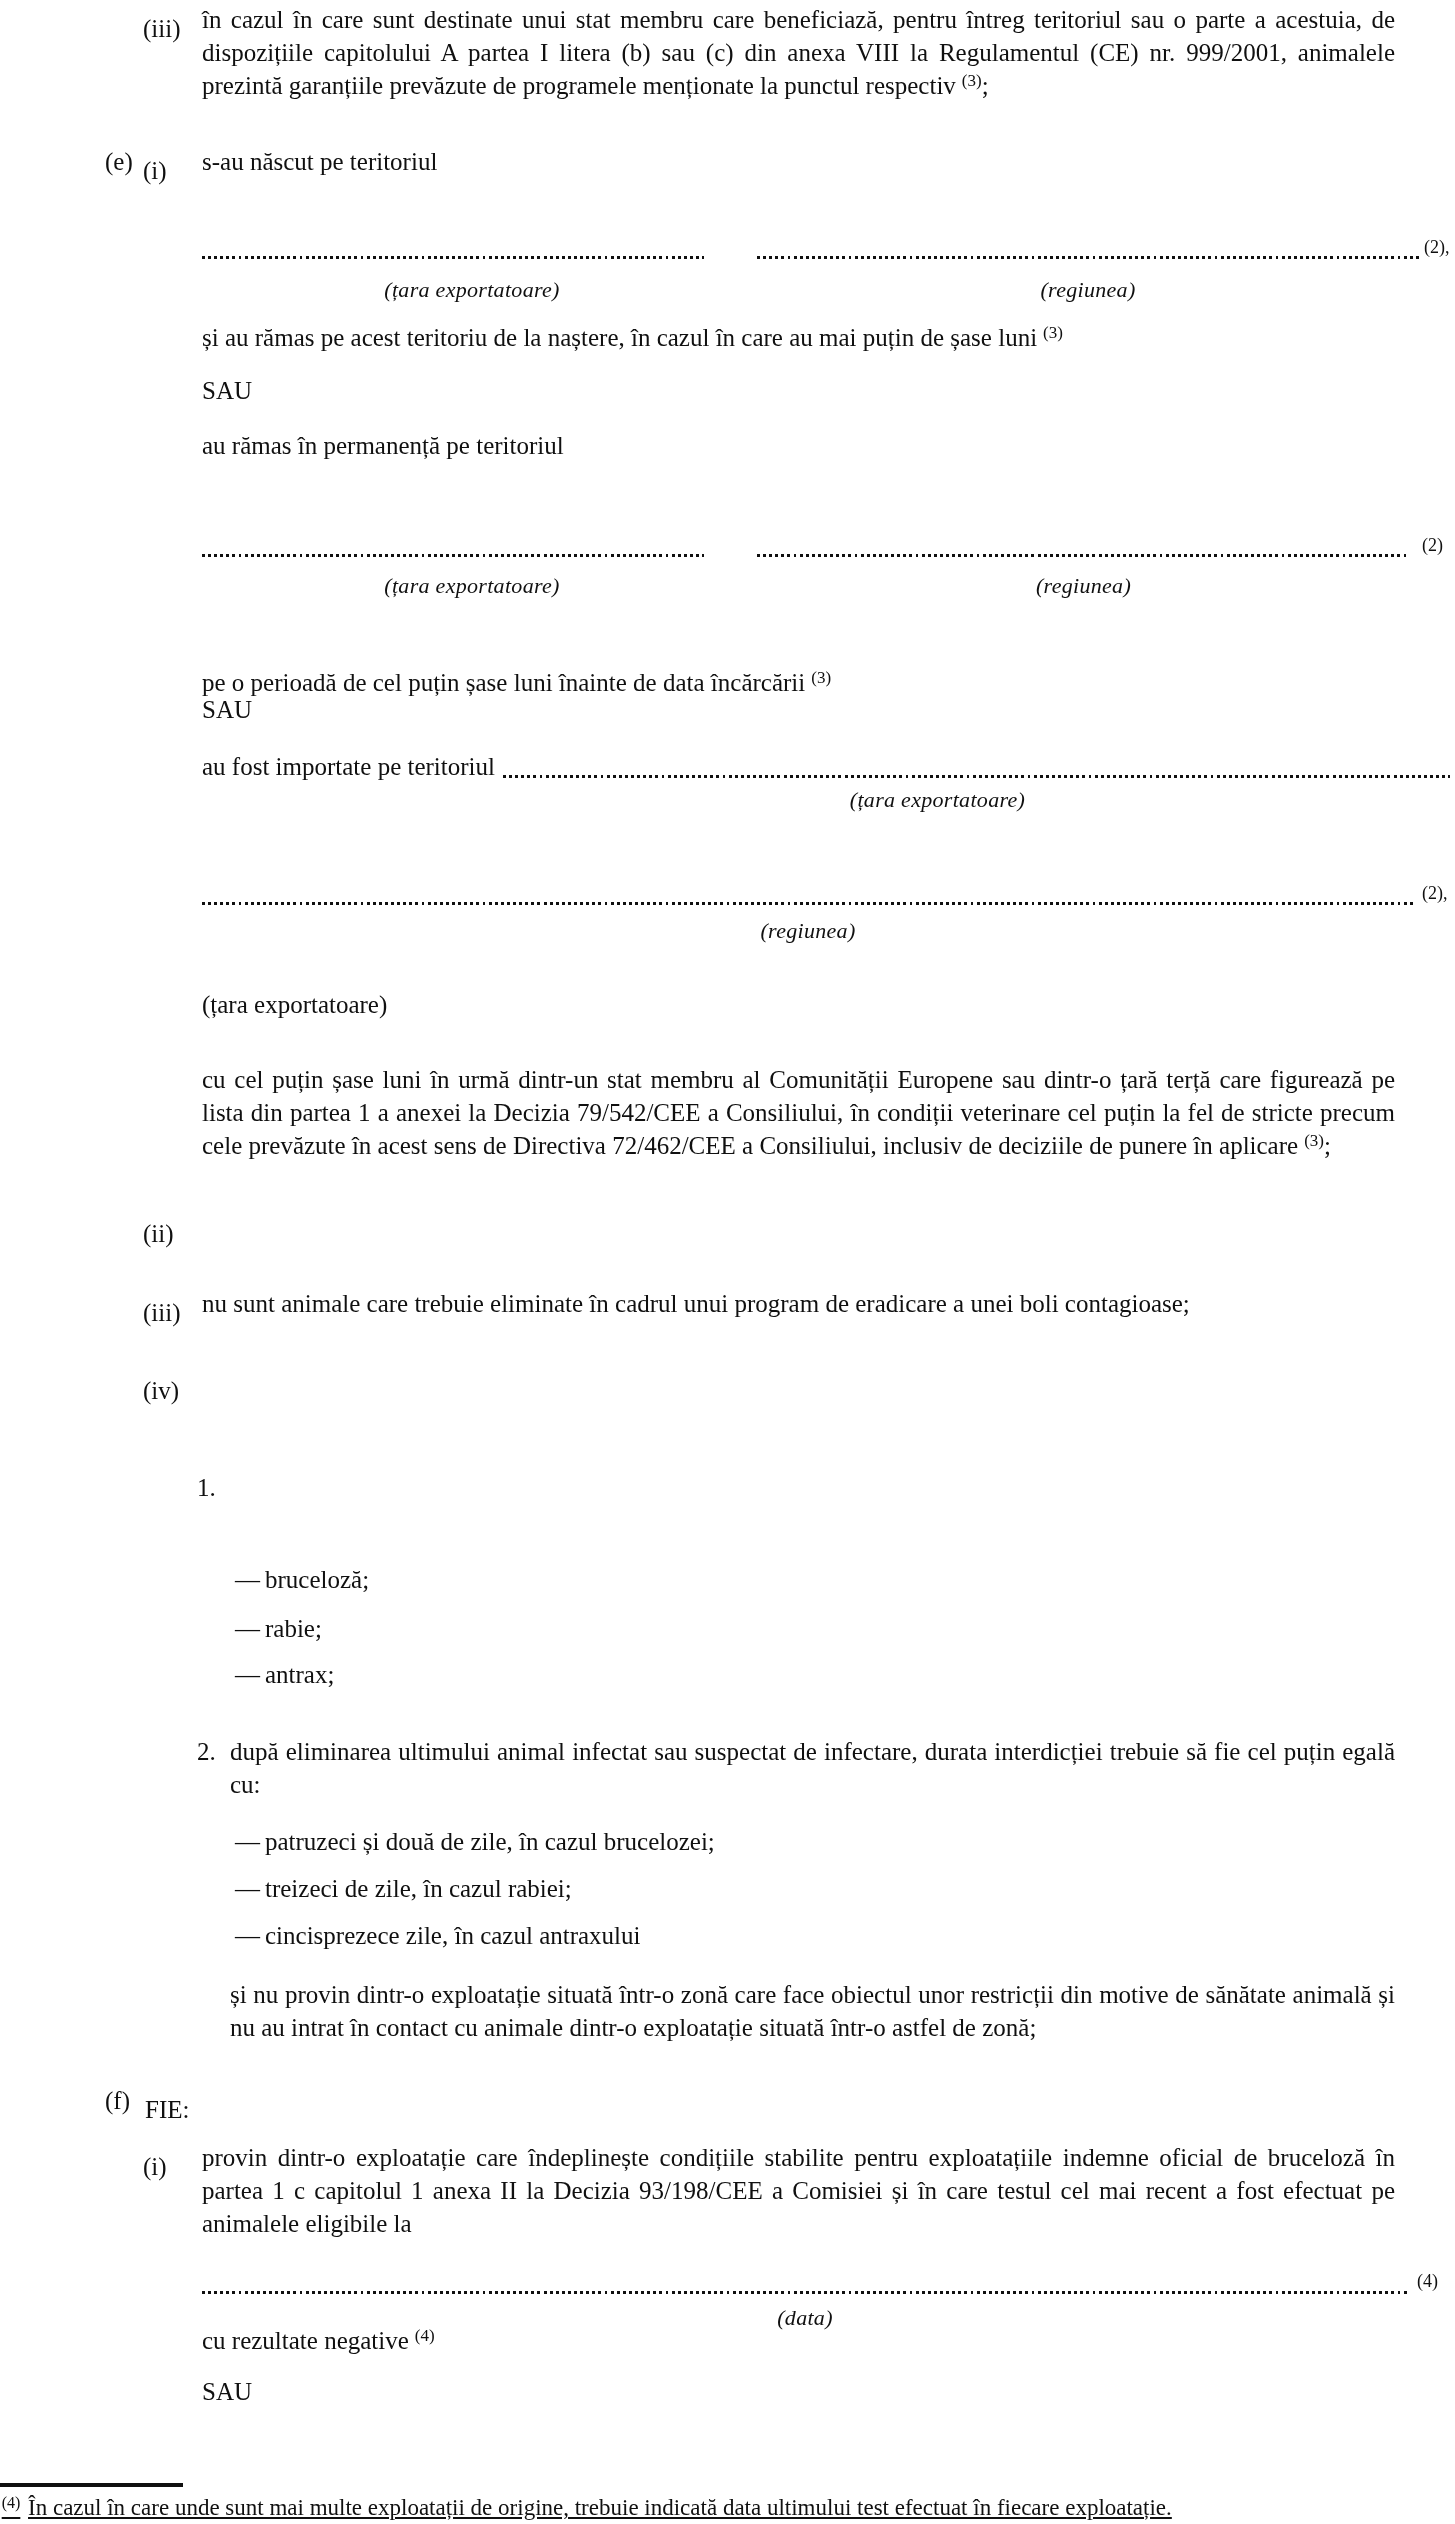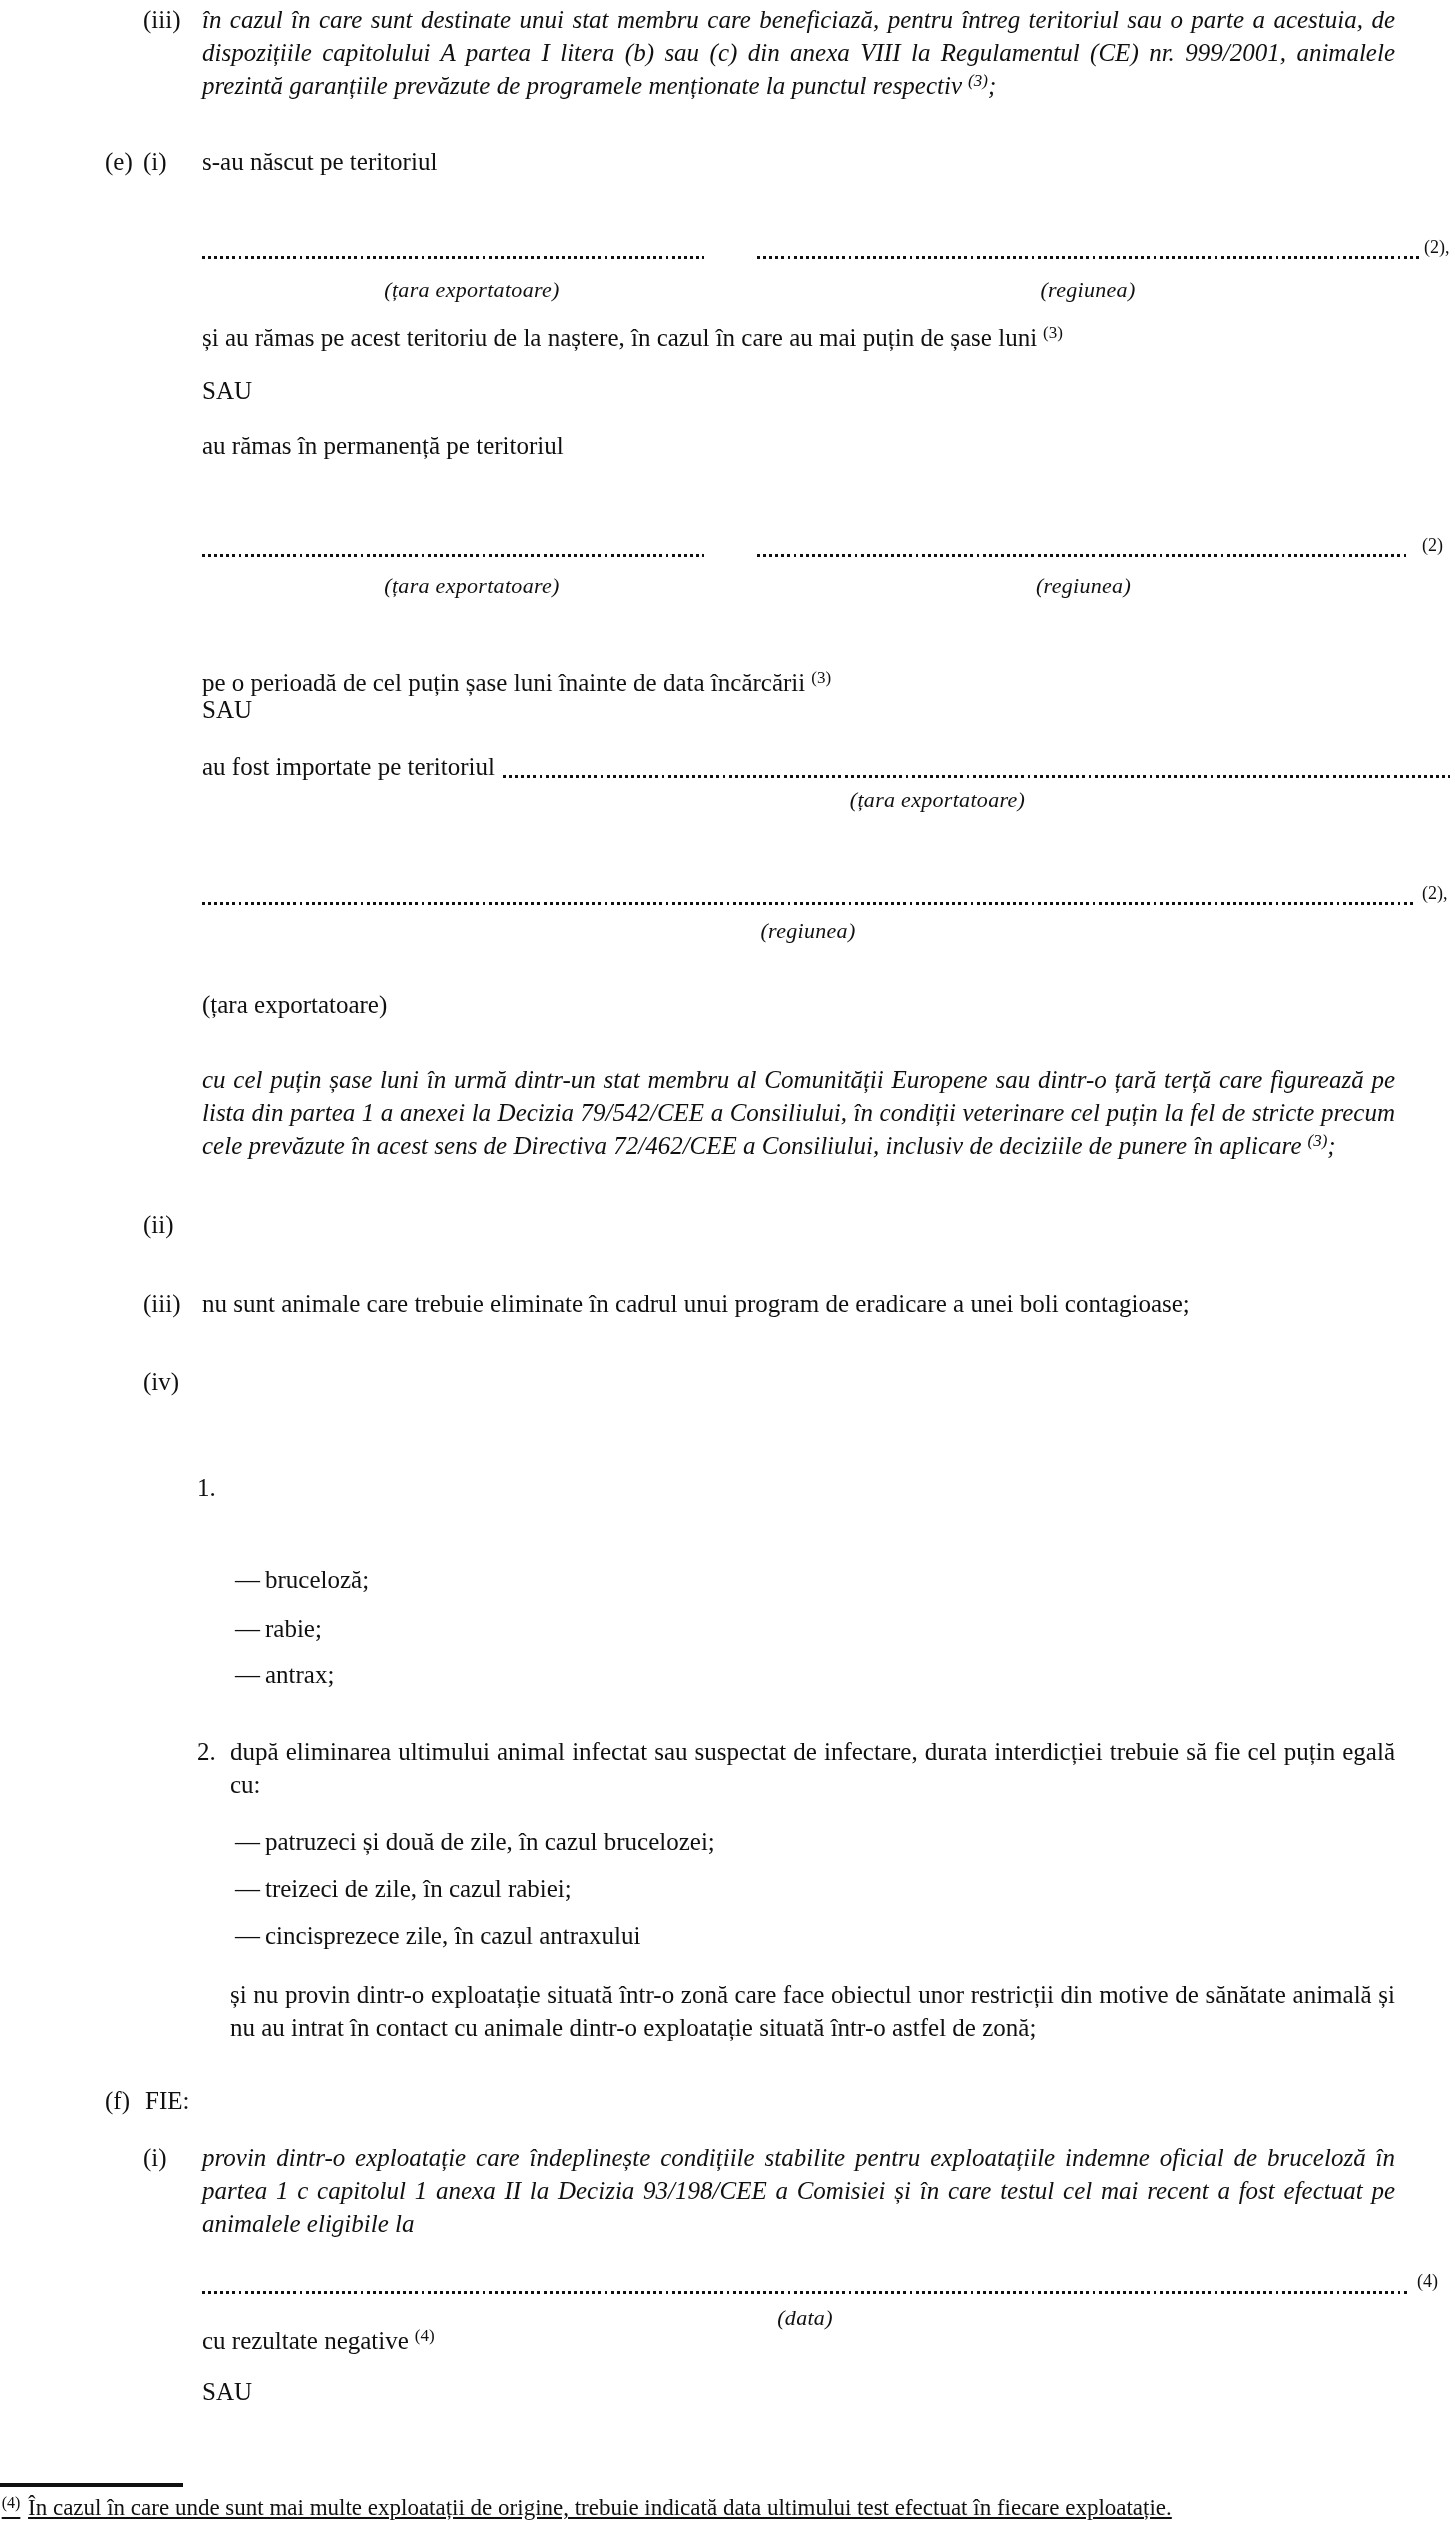--- a/index.html
+++ b/index.html
@@ -7,22 +7,22 @@
     position:relative;
     width:1456px;height:2525px;
     background:#ffffff;
     color:#101010;
     font-family:"Liberation Serif","DejaVu Serif",serif;
     font-size:25px;
     line-height:33px;
     overflow:hidden;
   }
   .m1{position:absolute;left:105px;}
-  .m2{position:absolute;left:143px;}
-  .bd{position:absolute;left:202px;width:1193px;font-style:italic;}
+  .m2{position:absolute;left:143px;margin-top:9px;}
+  .bd{position:absolute;left:202px;width:1193px;}
   .bd-n{position:absolute;left:202px;}
   .nm{position:absolute;left:197px;}
   .nbd{position:absolute;left:230px;width:1165px;}
   .dash{position:absolute;left:235px;}
   .dashtext{position:absolute;left:265px;}
   .just{text-align:justify;}
   .cap{
     position:absolute;
     font-style:italic;
     font-size:22px;

